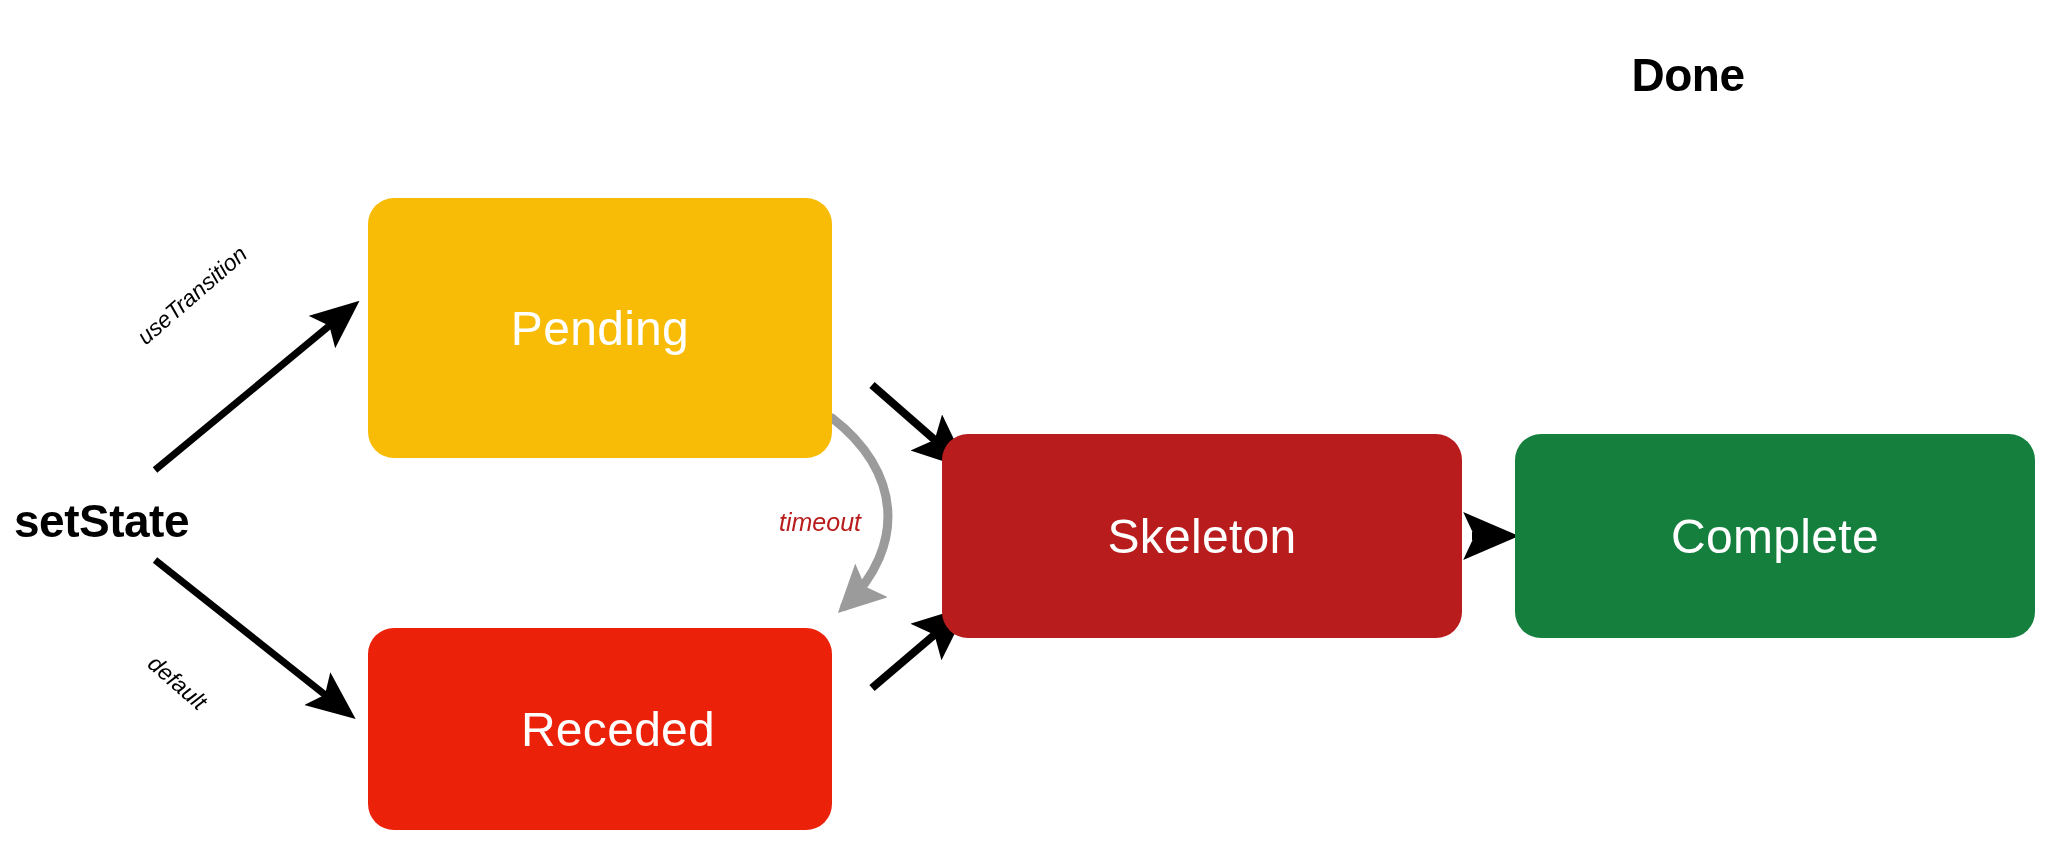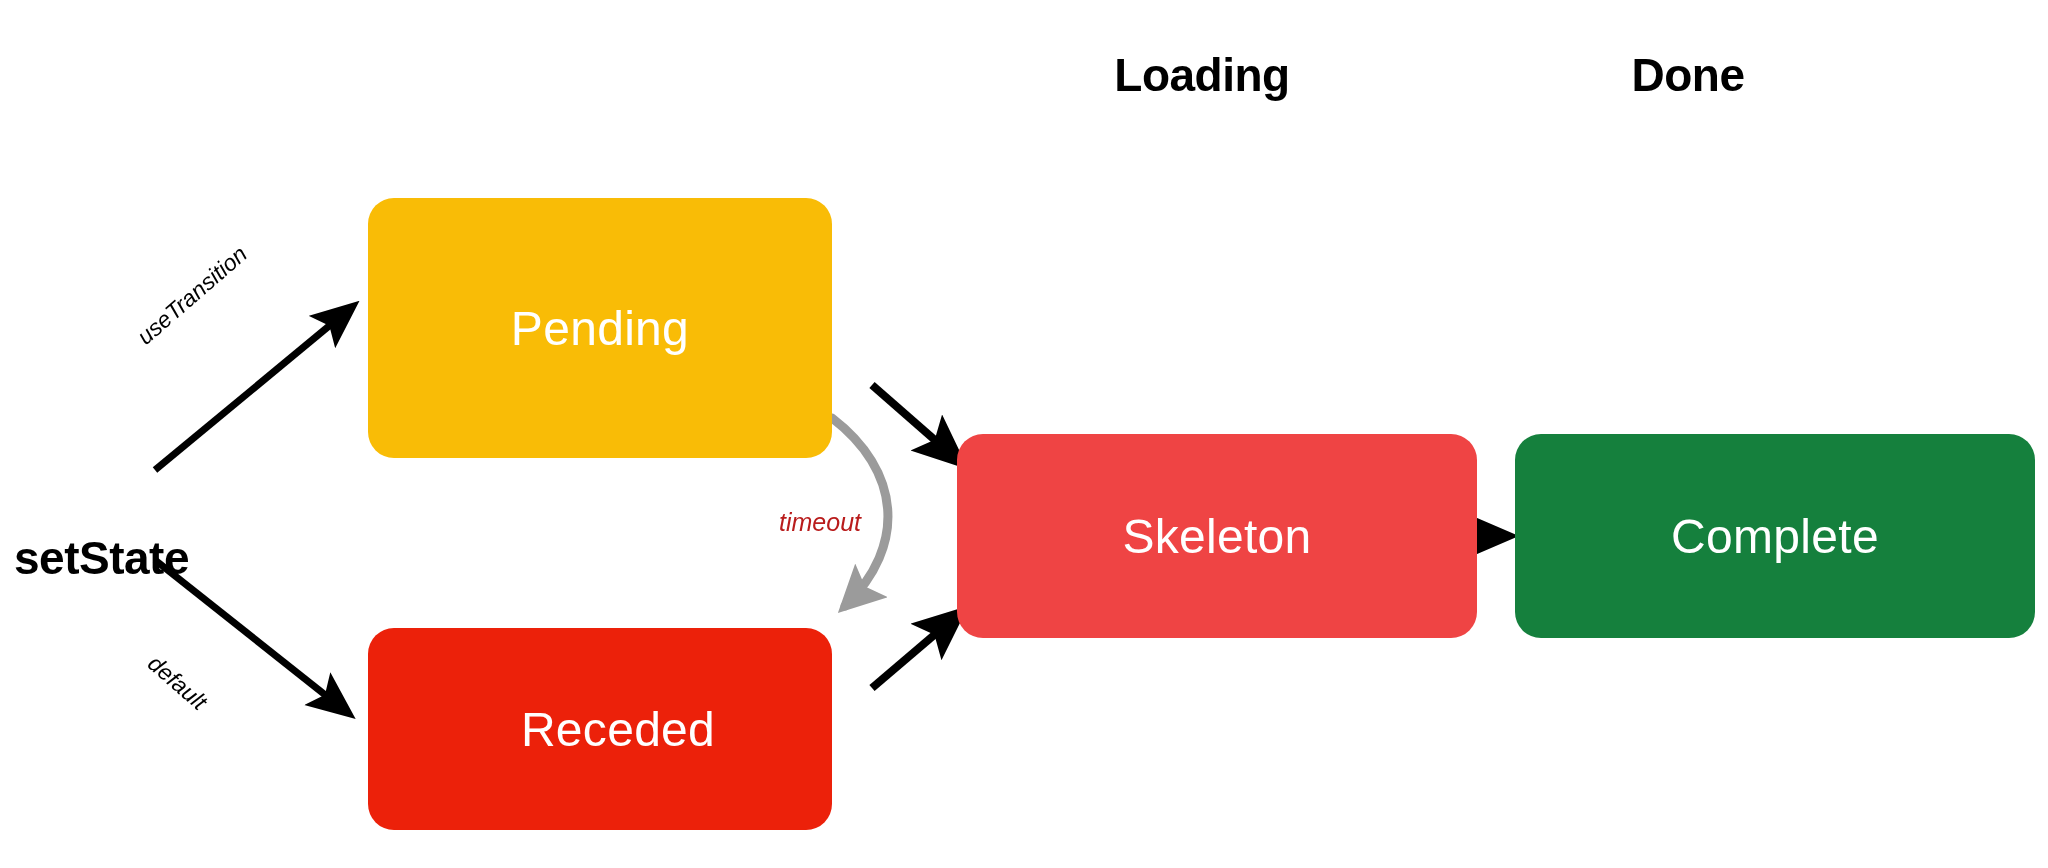--- a/index.html
+++ b/index.html
@@ -99,24 +99,23 @@
     width: 2048px;
     height: 868px;
     pointer-events: none;
   }
 </style>
 </head>
 <body>
 
 <div id="canvas" style="background: rgb(255, 255, 255);">
 
-  <div class="col-header" id="hdr-loading">Loading</div>
   <div class="col-header" id="hdr-done">Done</div>
 
-  <div id="label-setstate" style="color: rgb(0, 0, 0); margin-top: 37px;">setState</div>
+  <div id="label-setstate" style="color: rgb(0, 0, 0);">setState</div>
 
   <svg id="arrow-layer" viewBox="0 0 2048 868" xmlns="http://www.w3.org/2000/svg">
     <defs>
       <marker id="arrowhead-black" markerWidth="7" markerHeight="7" refX="5.6" refY="3" orient="auto" markerUnits="strokeWidth">
         <path d="M0,0 L7,3 L0,6 L1.4,3 Z" fill="#000000"></path>
       </marker>
       <marker id="arrowhead-gray" markerWidth="5.2" markerHeight="5.2" refX="4.1" refY="2.6" orient="auto" markerUnits="strokeWidth">
         <path d="M0,0 L5.2,2.6 L0,5.2 L1.0,2.6 Z" fill="#9b9b9b"></path>
       </marker>
     </defs>
@@ -151,21 +150,21 @@
   <div class="edge-label" id="label-timeout">timeout</div>
 
   <div class="state-box" id="box-pending" style="background-color: rgb(249, 188, 6); color: rgb(255, 255, 255);">
     <span>Pending</span>
   </div>
 
   <div class="state-box" id="box-receded" style="background-color: rgb(236, 33, 10); color: rgb(255, 255, 255); padding-left: 36px;">
     <span>Receded</span>
   </div>
 
-  <div class="state-box" id="box-skeleton" style="background-color: #ef4444; color: rgb(255, 255, 255); margin-left: 15px;">
+  <div class="state-box" id="box-skeleton" style="background-color: #b91c1c; color: rgb(255, 255, 255);">
     <span>Skeleton</span>
   </div>
 
   <div class="state-box" id="box-complete" style="background-color: #15803d; color: rgb(255, 255, 255);">
     <span>Complete</span>
   </div>
 
 </div>
 
 </body></html>

